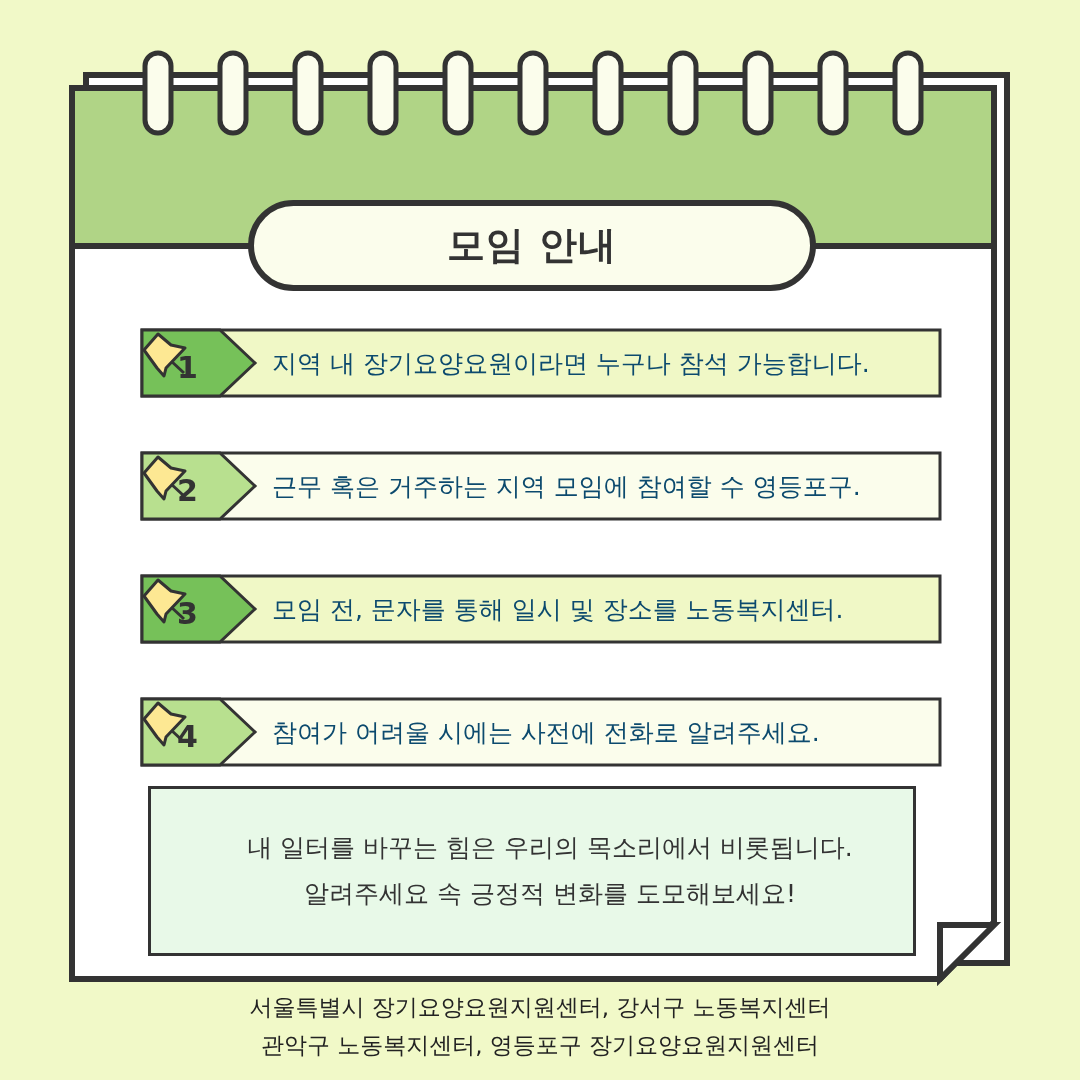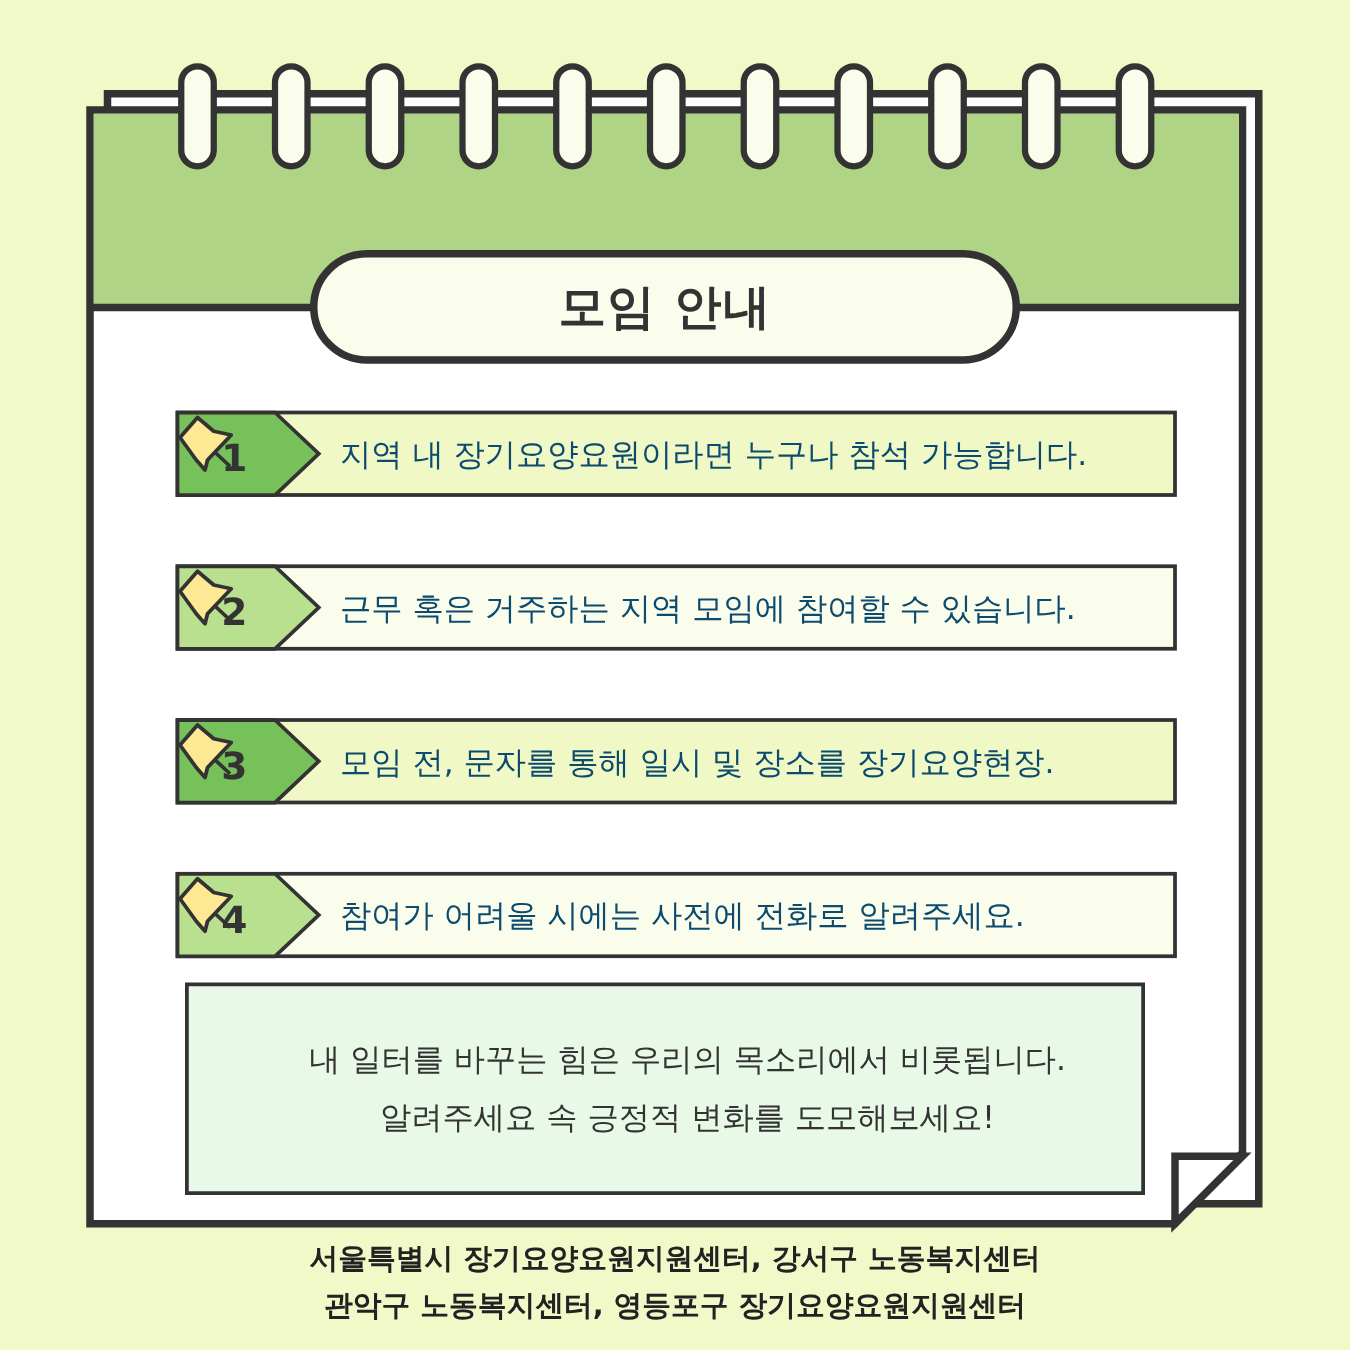--- a/index.html
+++ b/index.html
@@ -8,21 +8,21 @@
   #stage{position:absolute;left:0;top:0;width:1080px;height:848px;}
   .title-pill{position:absolute;left:248px;top:200px;width:568px;height:91px;box-sizing:border-box;border:6px solid #333;border-radius:46px;background:#fbfdec;display:flex;align-items:center;justify-content:center;font-size:38px;font-weight:bold;color:#333;letter-spacing:1px;}
   .row{position:absolute;left:140px;width:802px;height:70px;}
   .row svg{position:absolute;left:0;top:0;}
   .row-num{position:absolute;left:0;width:95px;top:0;height:70px;display:flex;align-items:center;justify-content:center;font-size:30px;font-weight:bold;color:#333;padding-top:8px;box-sizing:border-box;}
   .row-text{position:absolute;left:132px;right:10px;top:0;height:70px;display:flex;align-items:center;font-size:25px;color:#0c4a6e;white-space:nowrap;}
   .pin{position:absolute;left:-28px;top:-27px;}
   .message{position:absolute;left:148px;top:786px;width:768px;height:170px;box-sizing:border-box;border:3px solid #333;background:#e8f9e8;display:flex;flex-direction:column;align-items:center;justify-content:center;gap:8px;padding-left:36px;}
   .message .line{font-size:25px;color:#333;line-height:38px;}
   .footer{position:absolute;left:0;top:988px;width:1080px;text-align:center;}
-  .footer .fline{font-size:23px;font-weight:bold;color:#222;line-height:38px;}
+  .footer .fline{font-size:23px;font-weight:normal;color:#222;line-height:38px;}
 </style>
 </head>
 <body>
 
 <div id="stage">
 
   <svg class="abs" style="left:0;top:0" width="1080" height="1080">
 
     <rect x="86" y="75" width="921" height="888" fill="#ffffff" stroke="#333" stroke-width="6"></rect>
 
@@ -68,34 +68,34 @@
   <div class="row" style="top:451px">
     <svg width="802" height="70">
       <rect x="2" y="2" width="798" height="66" fill="#fbfdec" stroke="#333" stroke-width="3"></rect>
       <path d="M2 2 H80 L115 35 L80 68 H2 Z" fill="#b8e08f" stroke="#333" stroke-width="3" stroke-linejoin="miter"></path>
     </svg>
     <svg class="pin" width="60" height="60" viewBox="0 0 60 60">
       <line x1="30" y1="32" x2="44" y2="45" stroke="#333" stroke-width="3"></line>
       <path d="M4 22 L18 6 L31 17 L45 20 L26 40 L24 48 L17 40 Z" fill="#fde893" stroke="#333" stroke-width="3" stroke-linejoin="round"></path>
     </svg>
     <div class="row-num">2</div>
-    <div class="row-text">근무 혹은 거주하는 지역 모임에 참여할 수 있습니다.</div>
+    <div class="row-text">근무 혹은 거주하는 지역 모임에 참여할 수 영등포구.</div>
   </div>
 
   <div class="row" style="top:574px">
     <svg width="802" height="70">
       <rect x="2" y="2" width="798" height="66" fill="#f0f8c6" stroke="#333" stroke-width="3"></rect>
       <path d="M2 2 H80 L115 35 L80 68 H2 Z" fill="#76c159" stroke="#333" stroke-width="3" stroke-linejoin="miter"></path>
     </svg>
     <svg class="pin" width="60" height="60" viewBox="0 0 60 60">
       <line x1="30" y1="32" x2="44" y2="45" stroke="#333" stroke-width="3"></line>
       <path d="M4 22 L18 6 L31 17 L45 20 L26 40 L24 48 L17 40 Z" fill="#fde893" stroke="#333" stroke-width="3" stroke-linejoin="round"></path>
     </svg>
     <div class="row-num">3</div>
-    <div class="row-text">모임 전, 문자를 통해 일시 및 장소를 장기요양현장.</div>
+    <div class="row-text">모임 전, 문자를 통해 일시 및 장소를 노동복지센터.</div>
   </div>
 
   <div class="row" style="top:697px">
     <svg width="802" height="70">
       <rect x="2" y="2" width="798" height="66" fill="#fbfdec" stroke="#333" stroke-width="3"></rect>
       <path d="M2 2 H80 L115 35 L80 68 H2 Z" fill="#b8e08f" stroke="#333" stroke-width="3" stroke-linejoin="miter"></path>
     </svg>
     <svg class="pin" width="60" height="60" viewBox="0 0 60 60">
       <line x1="30" y1="32" x2="44" y2="45" stroke="#333" stroke-width="3"></line>
       <path d="M4 22 L18 6 L31 17 L45 20 L26 40 L24 48 L17 40 Z" fill="#fde893" stroke="#333" stroke-width="3" stroke-linejoin="round"></path>

